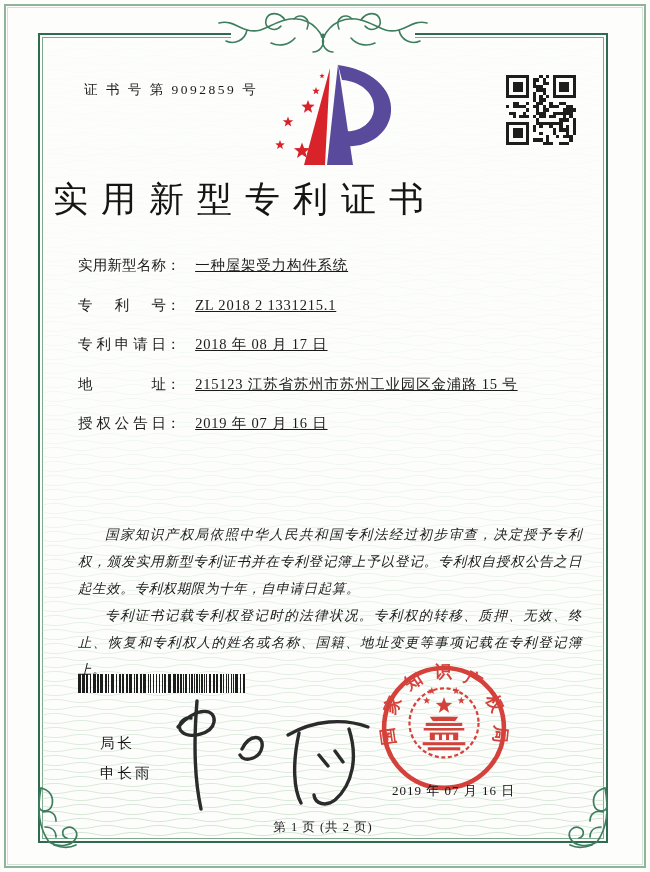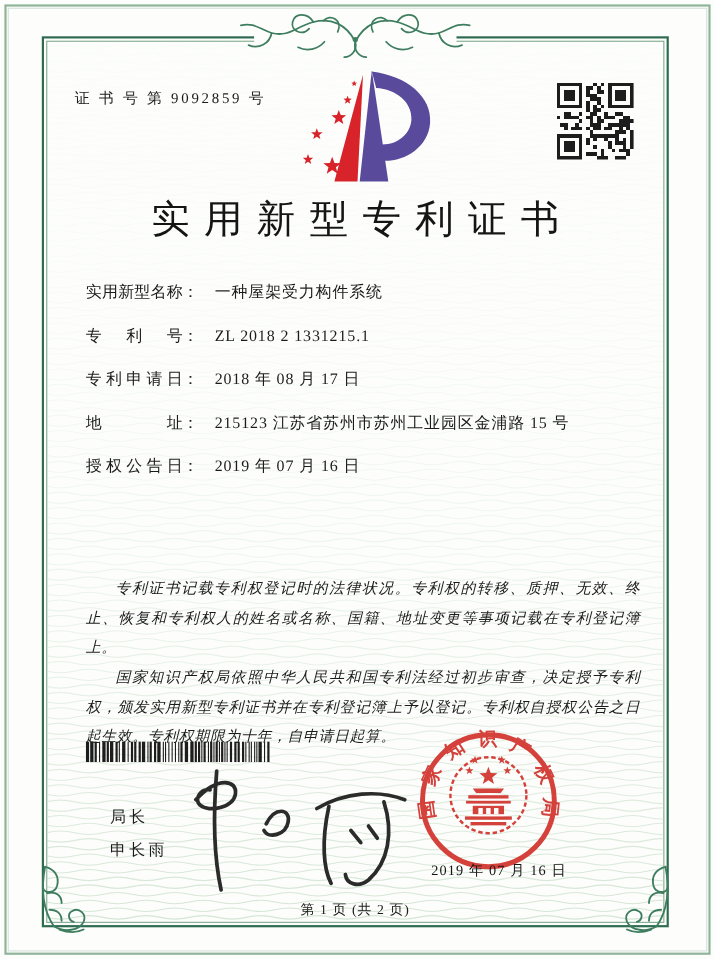--- a/index.html
+++ b/index.html
@@ -13,32 +13,32 @@
            border:2px solid var(--frame-green,#2e6b51); }
   .frame::before { content:""; position:absolute; inset:2px; border:1px solid var(--frame-green-light,#7fa98d); pointer-events:none; }
 
   .waves { position:absolute; left:2px; top:2px; width:562px; height:802px; }
 
   .ornament-top { position:absolute; left:50%; top:-27px; margin-left:-120px; width:240px; height:52px; }
   .corner { position:absolute; width:58px; height:64px; }
   .corner-bl { left:-8px; bottom:-9px; }
   .corner-br { right:-8px; bottom:-9px; transform:scaleX(-1); }
 
-  .cert-no { position:absolute; left:28px; top:46px; font-size:13.5px; letter-spacing:2.5px; }
+  .cert-no { position:absolute; left:44px; top:46px; font-size:13.5px; letter-spacing:2.5px; }
 
   .logo { position:absolute; left:218px; top:24px; width:152px; height:112px; }
   .qr { position:absolute; left:466px; top:40px; width:70px; height:70px; }
 
-  .title { position:absolute; left:0; top:141px; width:100%; text-align:center;
+  .title { position:absolute; left:0; top:141px; width:100%; 
            font-size:35px; font-weight:500; letter-spacing:13px; text-indent:13px; color:#151515; }
 
   .fields { position:absolute; left:38px; top:221px; width:505px; font-size:14.5px; }
   .frow { height:39.5px; white-space:nowrap; position:relative; }
   .flabel .jl { display:inline-block; width:88px; text-align:justify; text-align-last:justify; }
-  .fvalue { margin-left:11px; letter-spacing:0.8px; }
+  .fvalue { margin-left:11px; letter-spacing:0.8px;text-decoration:underline; }
   .grant-pair2 { position:absolute; left:254px; top:0; }
 
   .paras { position:absolute; left:38px; top:486px; width:504px;
            font-size:13.5px; font-style:italic; line-height:2.0; letter-spacing:0.6px; text-align:justify; }
   .paras p { text-indent:2em; }
 
   .barcode { position:absolute; left:38px; top:639px; width:172px; height:19px; }
 
   .director { position:absolute; left:60px; top:693px; font-size:14.5px; letter-spacing:3px; line-height:30px; }
 
@@ -465,22 +465,22 @@
         <span class="flabel"><span class="jl">地址</span><span>：</span></span>
         <span class="fvalue">215123 江苏省苏州市苏州工业园区金浦路 15 号</span>
       </div>
       <div class="frow">
         <span class="flabel"><span class="jl">授权公告日</span><span>：</span></span>
         <span class="fvalue">2019 年 07 月 16 日</span>
       </div>
     </div>
 
     <div class="paras">
+      <p>国家知识产权局依照中华人民共和国专利法经过初步审查，决定授予专利权，颁发实用新型专利证书并在专利登记簿上予以登记。专利权自授权公告之日起生效。专利权期限为十年，自申请日起算。</p>
       <p>专利证书记载专利权登记时的法律状况。专利权的转移、质押、无效、终止、恢复和专利权人的姓名或名称、国籍、地址变更等事项记载在专利登记簿上。</p>
-      <p>国家知识产权局依照中华人民共和国专利法经过初步审查，决定授予专利权，颁发实用新型专利证书并在专利登记簿上予以登记。专利权自授权公告之日起生效。专利权期限为十年，自申请日起算。</p>
     </div>
 
     <svg id="barcode" class="barcode" viewBox="0 0 172 19" preserveAspectRatio="none">
         <rect x="0" y="0" width="3" height="19" fill="#1d1d1d"></rect>
         <rect x="4" y="0" width="3" height="19" fill="#1d1d1d"></rect>
         <rect x="8" y="0" width="2" height="19" fill="#1d1d1d"></rect>
         <rect x="12" y="0" width="1" height="19" fill="#1d1d1d"></rect>
         <rect x="15" y="0" width="3" height="19" fill="#1d1d1d"></rect>
         <rect x="19" y="0" width="2" height="19" fill="#1d1d1d"></rect>
         <rect x="22" y="0" width="3" height="19" fill="#1d1d1d"></rect>

